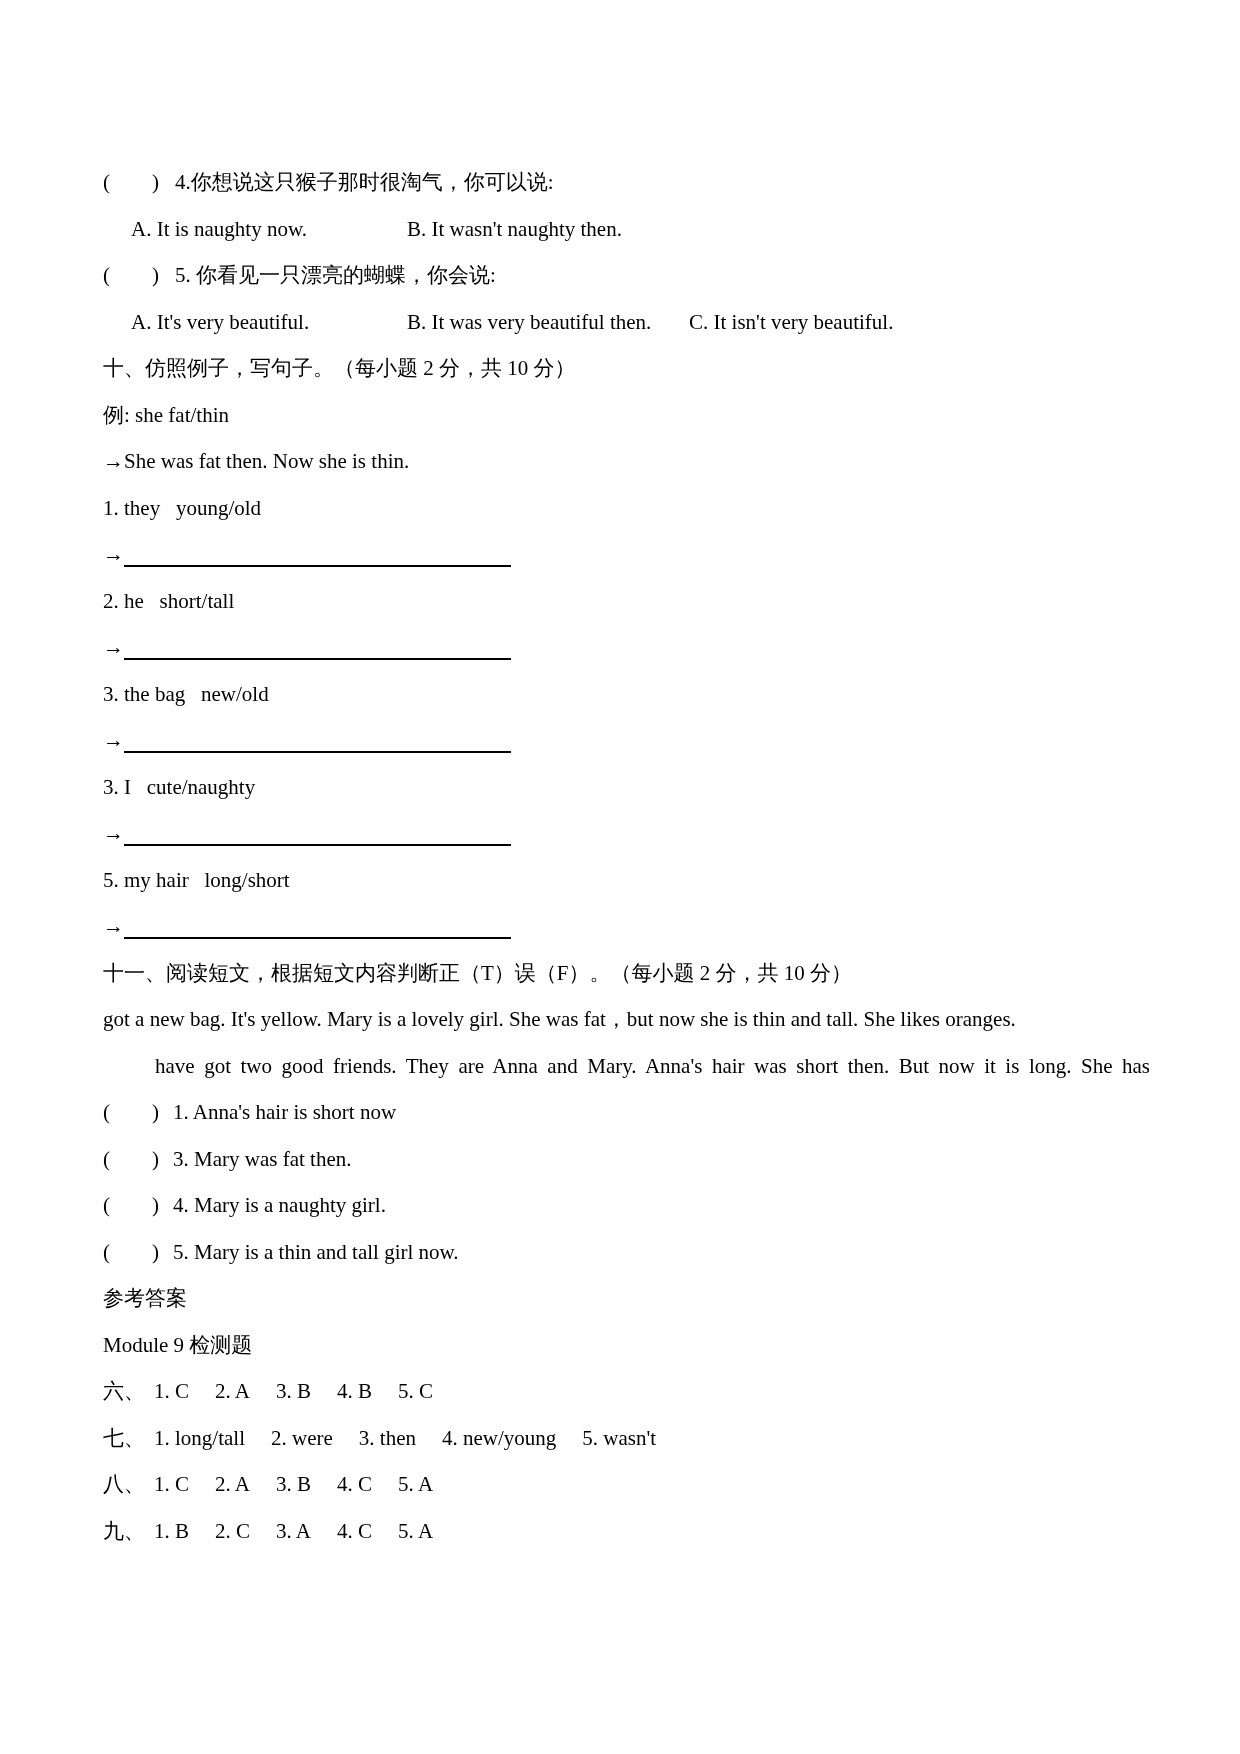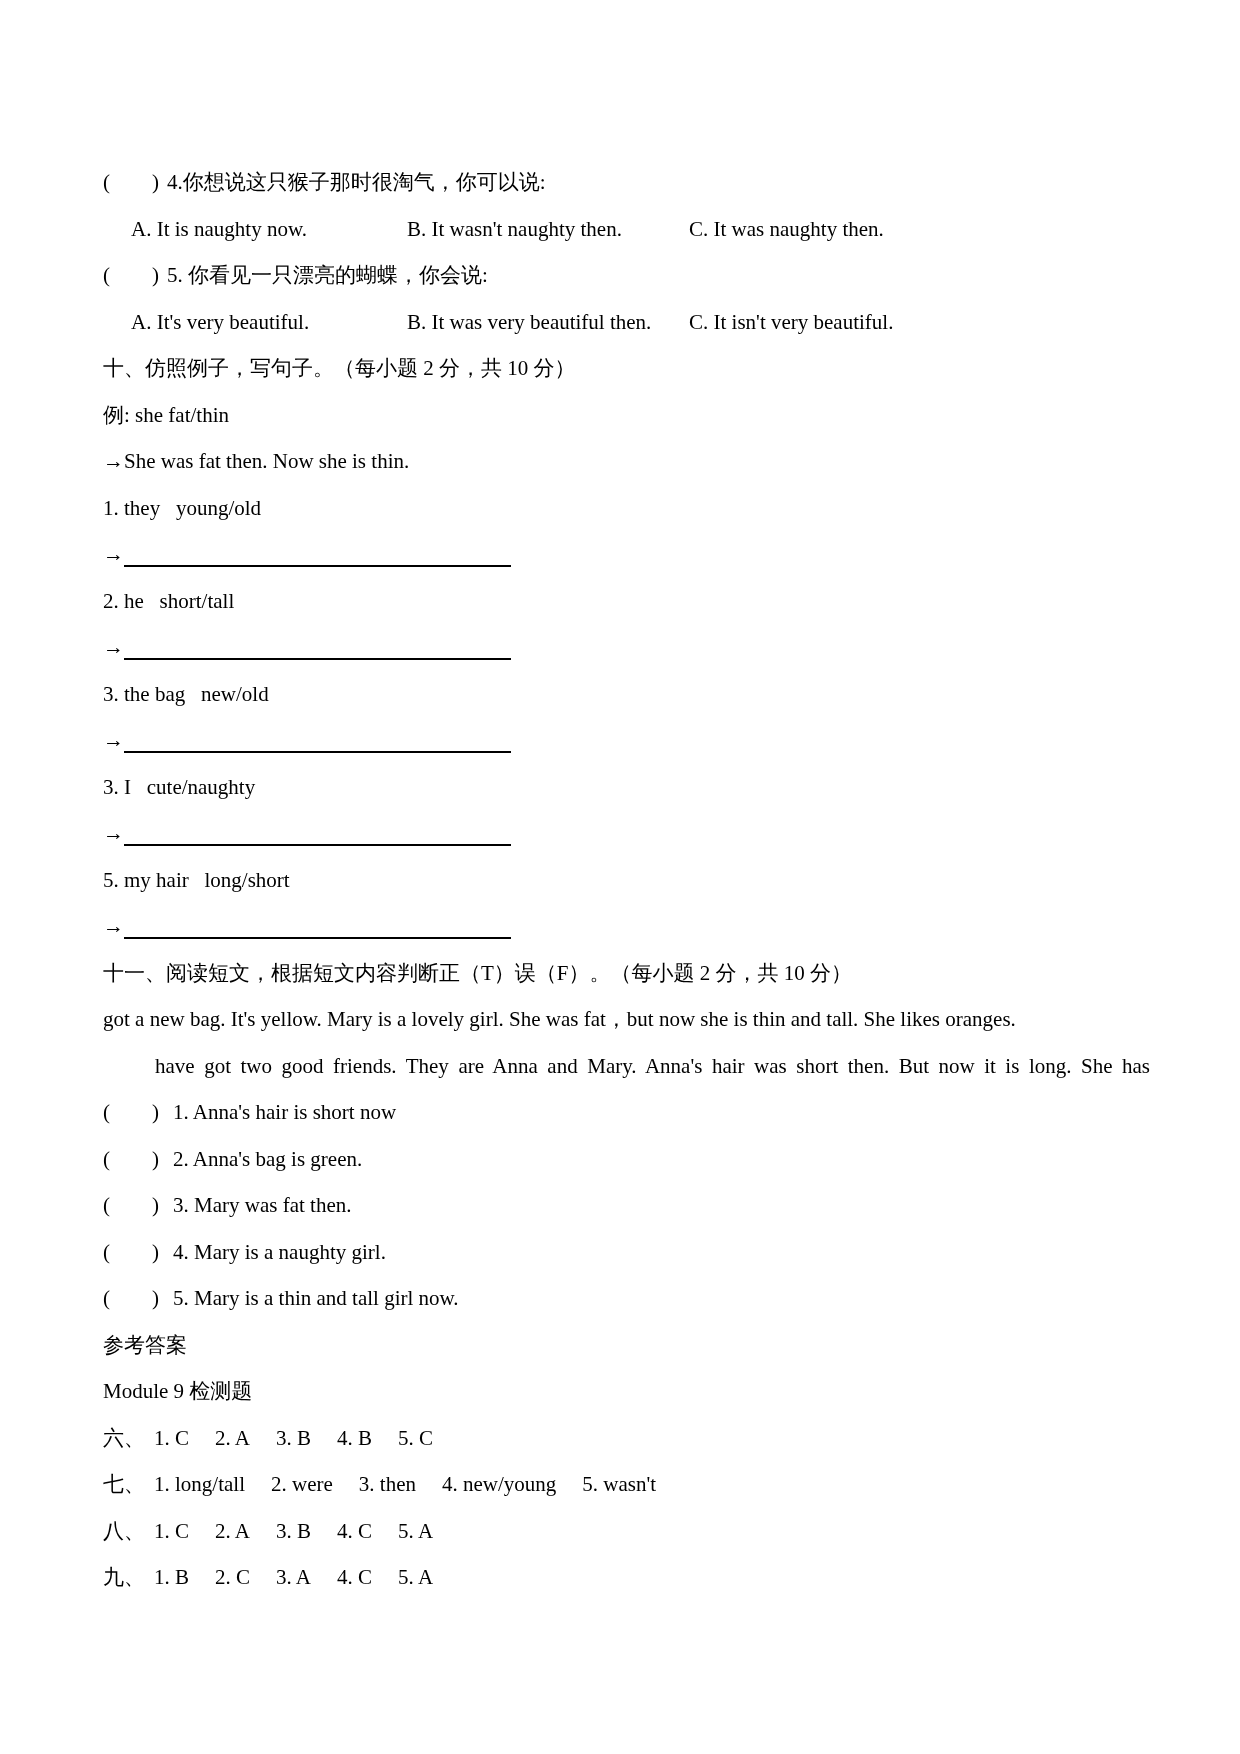--- a/index.html
+++ b/index.html
@@ -11,21 +11,21 @@
     background: #ffffff;
     color: #000000;
     font-family: "Liberation Serif", "DejaVu Serif", serif;
     font-size: 21px;
   }
   .row { line-height: 46.5px; min-height: 46.5px; white-space: pre-wrap; }
   .opts { display: flex; margin-left: 28px; }
   .opts .o1 { width: 276px; }
   .opts .o2 { width: 282px; }
   .opts .o3 { flex: 1; }
-  .stem-text { margin-left: 8px; }
+  .stem-text { margin-left: 16px; }
   .tf-text { margin-left: 14px; margin-top: 35px; }
   .u {
     display: inline-block;
     width: 387px;
     height: 0;
     border-bottom: 2px solid #000000;
     vertical-align: -6px;
   }
   .p1 { white-space: normal; text-align: justify; text-align-last: justify; text-indent: 52px; }
   .p2 { white-space: normal; }
@@ -35,21 +35,20 @@
 </style>
 </head>
 <body>
 
 <div class="doc">
 
   <div class="row"><span>(        )</span><span class="stem-text">4.你想说这只猴子那时很淘气，你可以说:</span></div>
   <div class="row opts">
     <span class="o1">A. It is naughty now.</span>
     <span class="o2">B. It wasn't naughty then.</span>
-    <span class="o3">C. It was naughty then.</span>
   </div>
 
   <div class="row"><span>(        )</span><span class="stem-text">5. 你看见一只漂亮的蝴蝶，你会说:</span></div>
   <div class="row opts">
     <span class="o1">A. It's very beautiful.</span>
     <span class="o2">B. It was very beautiful then.</span>
     <span class="o3">C. It isn't very beautiful.</span>
   </div>
 
   <div class="row">十、仿照例子，写句子。（每小题 2 分，共 10 分）</div>
@@ -71,21 +70,20 @@
   <div class="row">5. my hair   long/short</div>
   <div class="row"><span>→</span><span class="u"></span></div>
 
   <div class="row">十一、阅读短文，根据短文内容判断正（T）误（F）。（每小题 2 分，共 10 分）</div>
   <div>
     <div class="row p2">got a new bag. It's yellow. Mary is a lovely girl. She was fat，but now she is thin and tall. She likes oranges.</div>
     <div class="row p1">have got two good friends. They are Anna and Mary. Anna's hair was short then. But now it is long. She has</div>
   </div>
 
   <div class="row"><span>(        )</span><span class="tf-text">1. Anna's hair is short now</span></div>
-  <div class="row"><span>(        )</span><span class="tf-text">2. Anna's bag is green.</span></div>
   <div class="row"><span>(        )</span><span class="tf-text">3. Mary was fat then.</span></div>
   <div class="row"><span>(        )</span><span class="tf-text">4. Mary is a naughty girl.</span></div>
   <div class="row"><span>(        )</span><span class="tf-text">5. Mary is a thin and tall girl now.</span></div>
 
   <div class="row center">参考答案</div>
   <div class="row center">Module 9 检测题</div>
 
   <div class="row"><span class="ans-label">六、</span><span class="ans-item">1. C</span><span class="ans-item">2. A</span><span class="ans-item">3. B</span><span class="ans-item">4. B</span><span class="ans-item">5. C</span></div>
 
   <div class="row"><span class="ans-label">七、</span><span class="ans-item">1. long/tall</span><span class="ans-item">2. were</span><span class="ans-item">3. then</span><span class="ans-item">4. new/young</span><span class="ans-item">5. wasn't</span></div>

